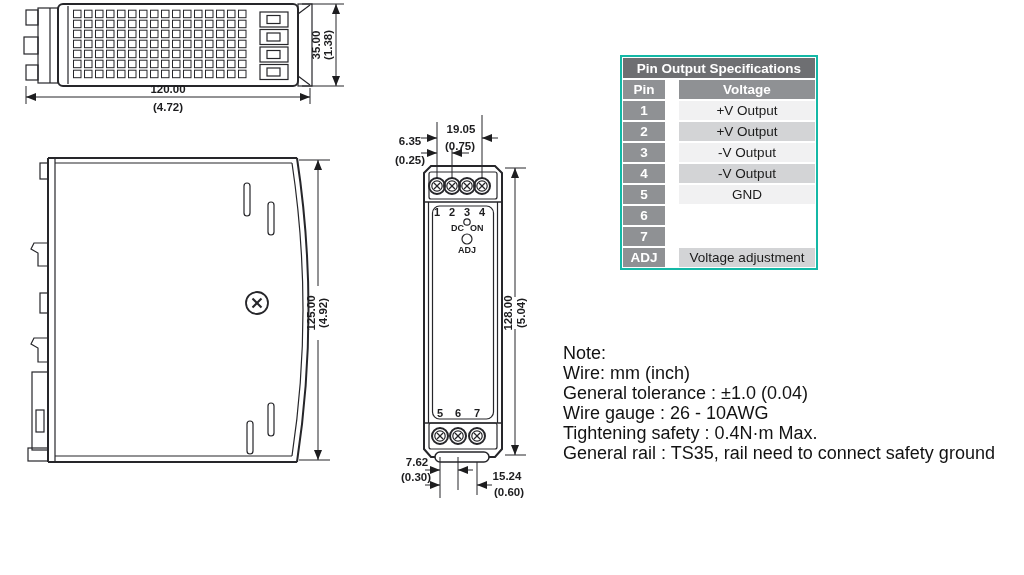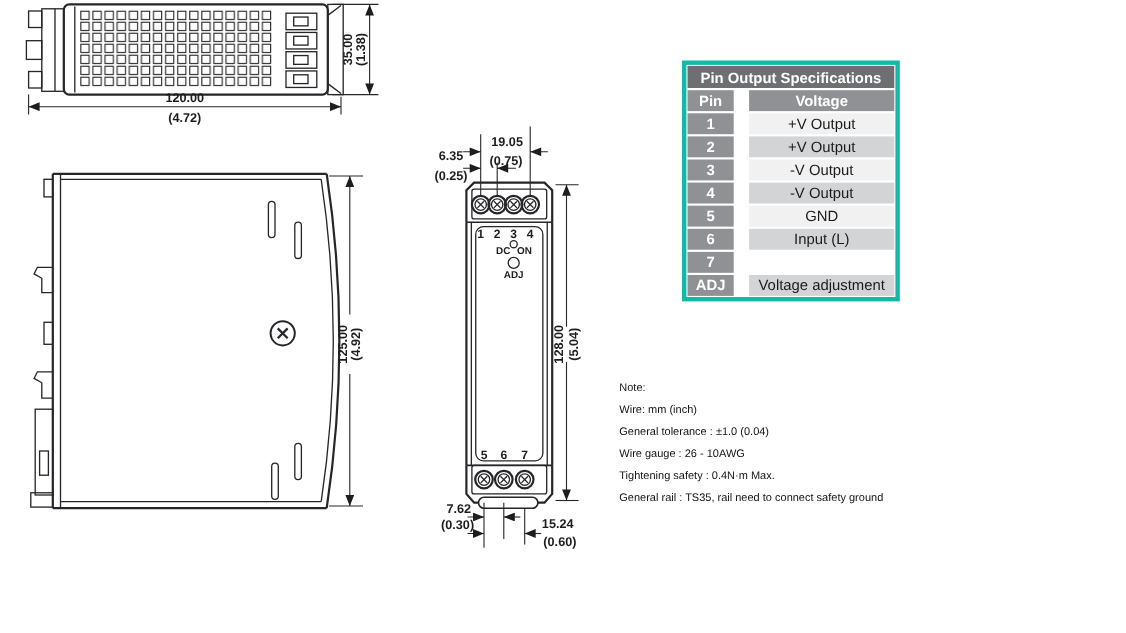--- a/index.html
+++ b/index.html
@@ -6,33 +6,33 @@
   .page { position:relative; width:1024px; height:575px; background:#ffffff;
           font-family:"Liberation Sans", sans-serif; overflow:hidden; }
   svg { position:absolute; }
   svg text { font-family:"Liberation Sans", sans-serif; fill:#1d1d1f; }
   .dim   { font-size:11.5px; font-weight:bold; }
   .pinlbl{ font-size:11px;  font-weight:bold; }
   .devlbl{ font-size:9px;   font-weight:bold; }
 
   
   .spec-table { position:absolute; left:620px; top:55px; width:198px;
-                border:4px solid #14b8a6; background:#fff; box-sizing:border-box;
+                border:2px solid #14b8a6; background:#fff; box-sizing:border-box;
                 display:flex; flex-direction:column; gap:2px; padding:1px; }
   .t-title { height:20px; display:flex; align-items:center; justify-content:center;
              background:#6e6f72; color:#fff; font-weight:bold; font-size:13.5px; }
   .t-row   { display:grid; grid-template-columns:42px 1fr; gap:14px; height:19px; }
   .t-cell  { display:flex; align-items:center; justify-content:center; font-size:13.5px; }
   .c-head  { background:#8f9194; color:#fff; font-weight:bold; }
   .c-pin   { background:#8f9194; color:#fff; font-weight:bold; }
   .c-light { background:#f1f1f2; color:#1a1a1a; }
   .c-dark  { background:#d3d4d6; color:#1a1a1a; }
 
   
-  .notes { position:absolute; left:563px; top:343px; font-size:10px;
+  .notes { position:absolute; left:563px; top:343px; font-size:18px;
            color:#121212; line-height:20px; white-space:nowrap; }
 </style>
 </head>
 <body>
 
 <div class="page">
 
   <svg style="left:10px; top:0px;" width="350" height="125" viewBox="0 0 350 125">
     <defs>
       <marker id="tv-s" markerWidth="12" markerHeight="8" refX="1" refY="4" orient="auto" markerUnits="userSpaceOnUse">
@@ -281,21 +281,20 @@
     <div class="t-row">
       <div class="t-cell c-pin">4</div>
       <div class="t-cell c-dark">-V Output</div>
     </div>
     <div class="t-row">
       <div class="t-cell c-pin">5</div>
       <div class="t-cell c-light">GND</div>
     </div>
     <div class="t-row">
       <div class="t-cell c-pin">6</div>
-      <div class="t-cell c-dark">Input (L)</div>
     </div>
     <div class="t-row">
       <div class="t-cell c-pin">7</div>
     </div>
     <div class="t-row">
       <div class="t-cell c-pin">ADJ</div>
       <div class="t-cell c-dark">Voltage adjustment</div>
     </div>
   </div>
 

